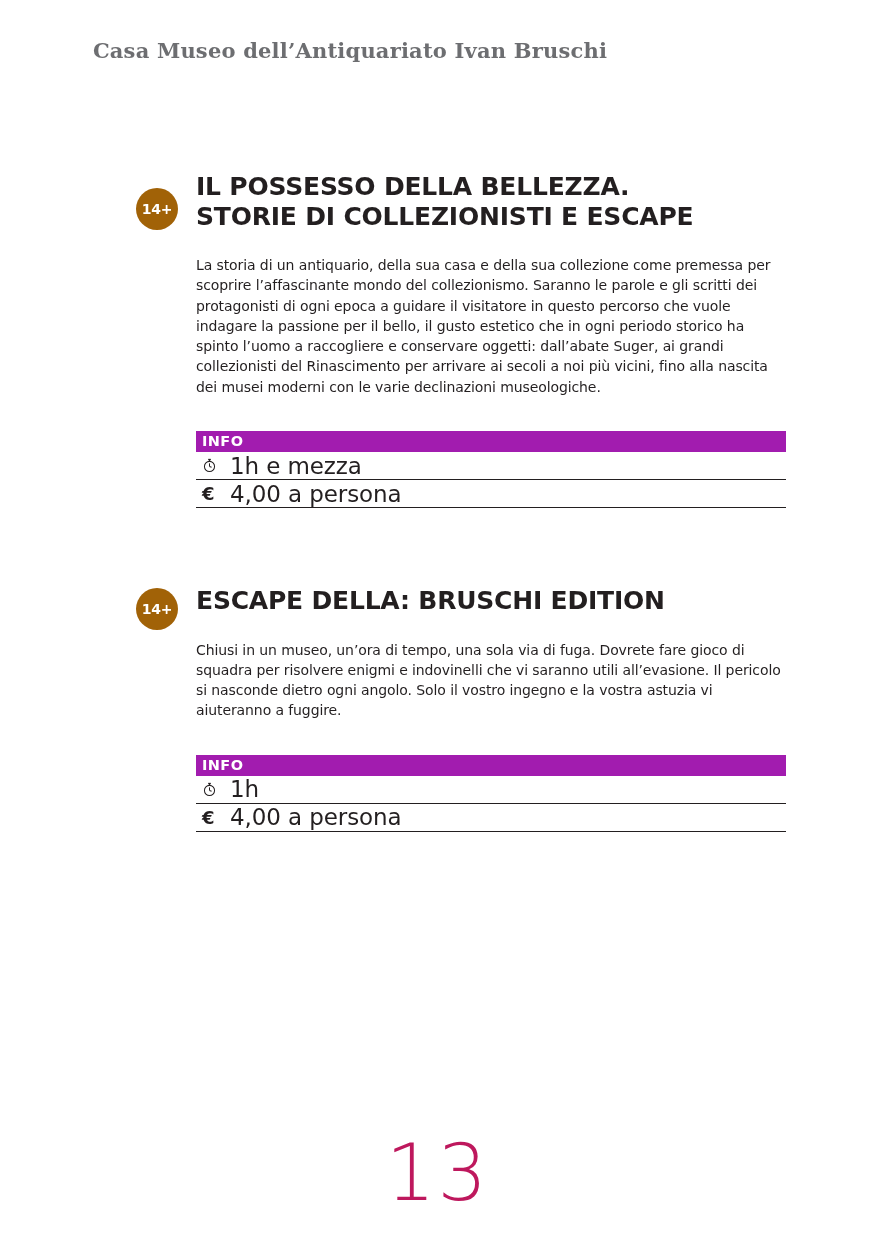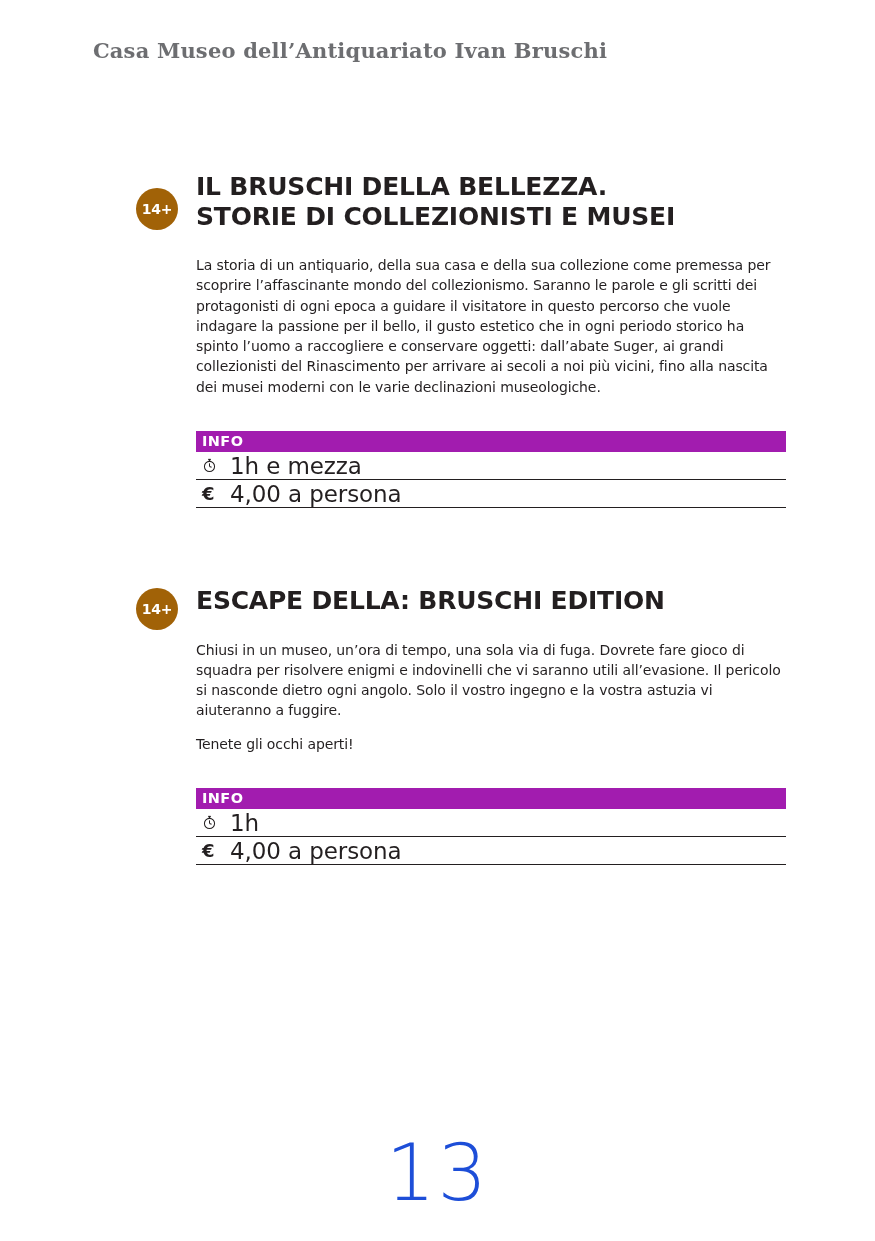--- a/index.html
+++ b/index.html
@@ -141,40 +141,40 @@
 
   
   .folio {
     position: absolute;
     left: 0;
     top: 1128px;
     width: 875px;
     text-align: center;
     font-size: 78px;
     font-weight: 300;
-    color: #1d4ed8;
+    color: #be185d;
     letter-spacing: 2px;
     font-family: "DejaVu Sans", sans-serif;
   }
 </style>
 </head>
 <body>
 
 <div class="page">
 
   <div class="running-head">Casa Museo dell’Antiquariato Ivan Bruschi</div>
 
   <div class="content">
 
     <div class="entry">
       <div class="age-badge first">14+</div>
 
       <h2 class="entry-title">
-        <span class="line">IL BRUSCHI DELLA BELLEZZA.</span>
-        <span class="line">STORIE DI COLLEZIONISTI E MUSEI</span>
+        <span class="line">IL POSSESSO DELLA BELLEZZA.</span>
+        <span class="line">STORIE DI COLLEZIONISTI E ESCAPE</span>
       </h2>
 
       <div class="entry-body">
         <p>La storia di un antiquario, della sua casa e della sua collezione come premessa per scoprire l’affascinante mondo del collezionismo. Saranno le parole e gli scritti dei protagonisti di ogni epoca a guidare il visitatore in questo percorso che vuole indagare la passione per il bello, il gusto estetico che in ogni periodo storico ha spinto l’uomo a raccogliere e conservare oggetti: dall’abate Suger, ai grandi collezionisti del Rinascimento per arrivare ai secoli a noi più vicini, fino alla nascita dei musei moderni con le varie declinazioni museologiche.</p>
       </div>
 
       <div class="info-block">
         <div class="info-header">INFO</div>
         <div class="info-row">
           <span class="info-icon">
@@ -197,21 +197,20 @@
 
     <div class="entry" style="margin-top:78px;">
       <div class="age-badge second">14+</div>
 
       <h2 class="entry-title">
         <span class="line">ESCAPE DELLA: BRUSCHI EDITION</span>
       </h2>
 
       <div class="entry-body">
         <p>Chiusi in un museo, un’ora di tempo, una sola via di fuga. Dovrete fare gioco di squadra per risolvere enigmi e indovinelli che vi saranno utili all’evasione. Il pericolo si nasconde dietro ogni angolo. Solo il vostro ingegno e la vostra astuzia vi aiuteranno a fuggire.</p>
-        <p>Tenete gli occhi aperti!</p>
       </div>
 
       <div class="info-block">
         <div class="info-header">INFO</div>
         <div class="info-row">
           <span class="info-icon">
             <svg class="clock-svg" width="15" height="15" viewBox="0 0 16 16" aria-hidden="true">
               <circle cx="8" cy="9" r="5.4" fill="none" stroke="#231f20" stroke-width="1.1"></circle>
               <rect x="6.6" y="0.9" width="2.8" height="1.5" fill="#231f20"></rect>
               <rect x="7.4" y="2.2" width="1.2" height="1.6" fill="#231f20"></rect>

